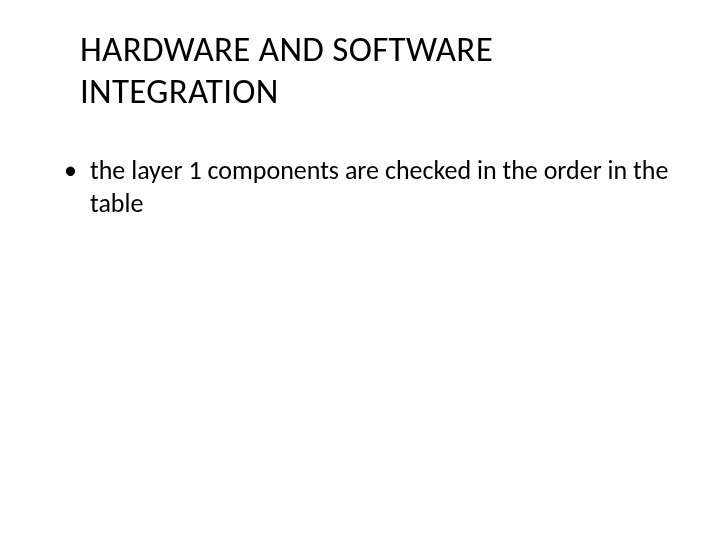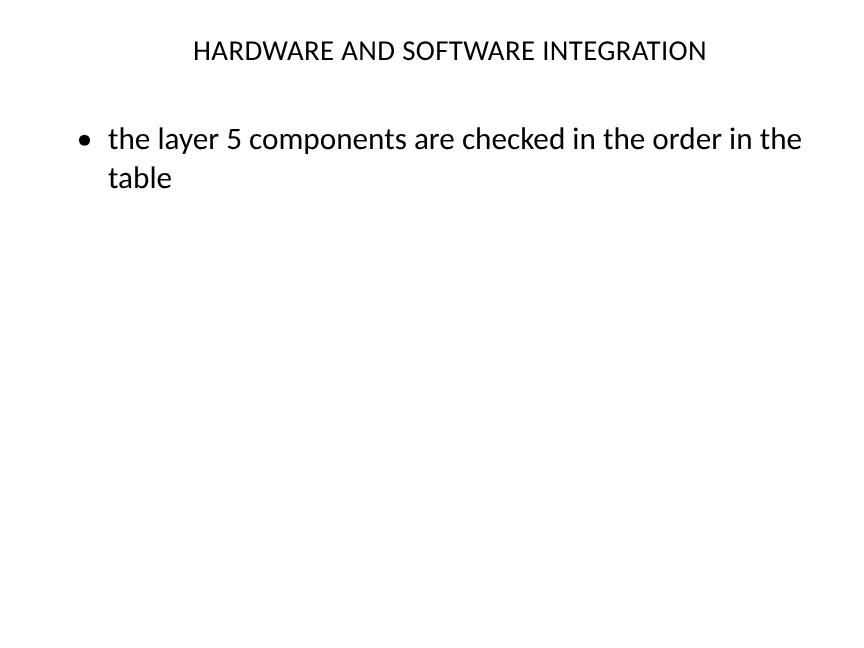--- a/index.html
+++ b/index.html
@@ -14,23 +14,23 @@
       font-family: Calibri, "Segoe UI", Arial, sans-serif;
       color: #000000;
       position: relative;
     }
     .slide-container {
       width: 100%;
       height: 100%;
       padding: 28px 50px 0 50px;
     }
     .slide-title {
-      font-size: 24px;
+      font-size: 35px;
       font-weight: 400;
-      text-align: center;
+      text-align: left;
       letter-spacing: 0.3px;
       margin-bottom: 42px;
       padding-left: 30px;
     }
     .bullet-list {
       list-style: none;
       padding-left: 14px;
     }
     .bullet-item {
       position: relative;
@@ -53,16 +53,16 @@
       display: block;
     }
   </style>
 </head>
 <body>
 
 <div class="slide-container">
   <h1 class="slide-title">HARDWARE AND SOFTWARE INTEGRATION</h1>
   <ul class="bullet-list">
     <li class="bullet-item">
-      <span class="bullet-body">the layer 5 components are checked in the order in the table</span>
+      <span class="bullet-body">the layer 1 components are checked in the order in the table</span>
     </li>
   </ul>
 </div>
 
 </body></html>

